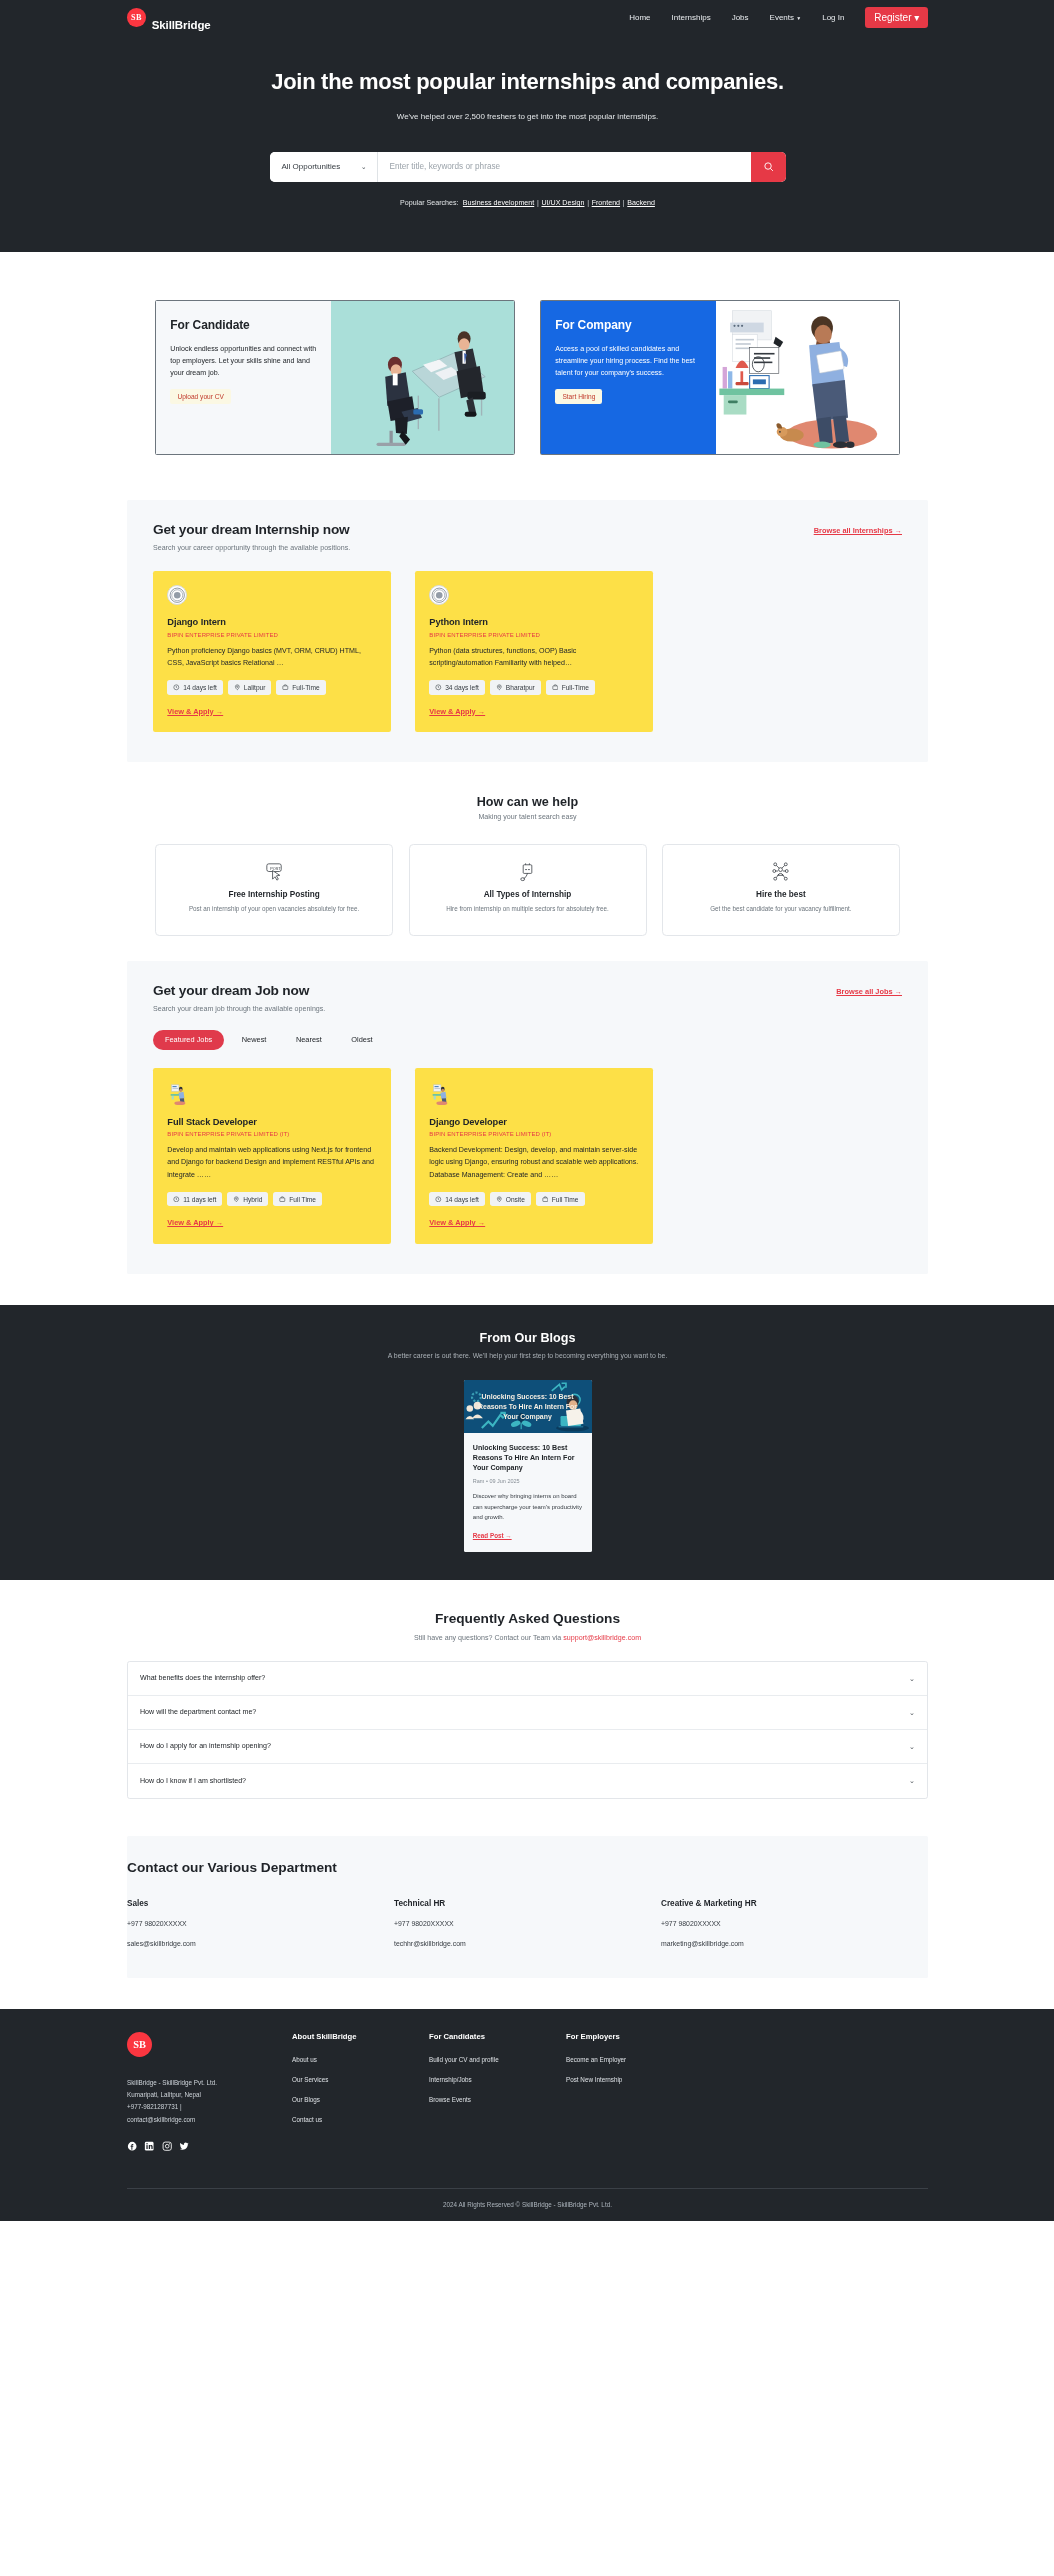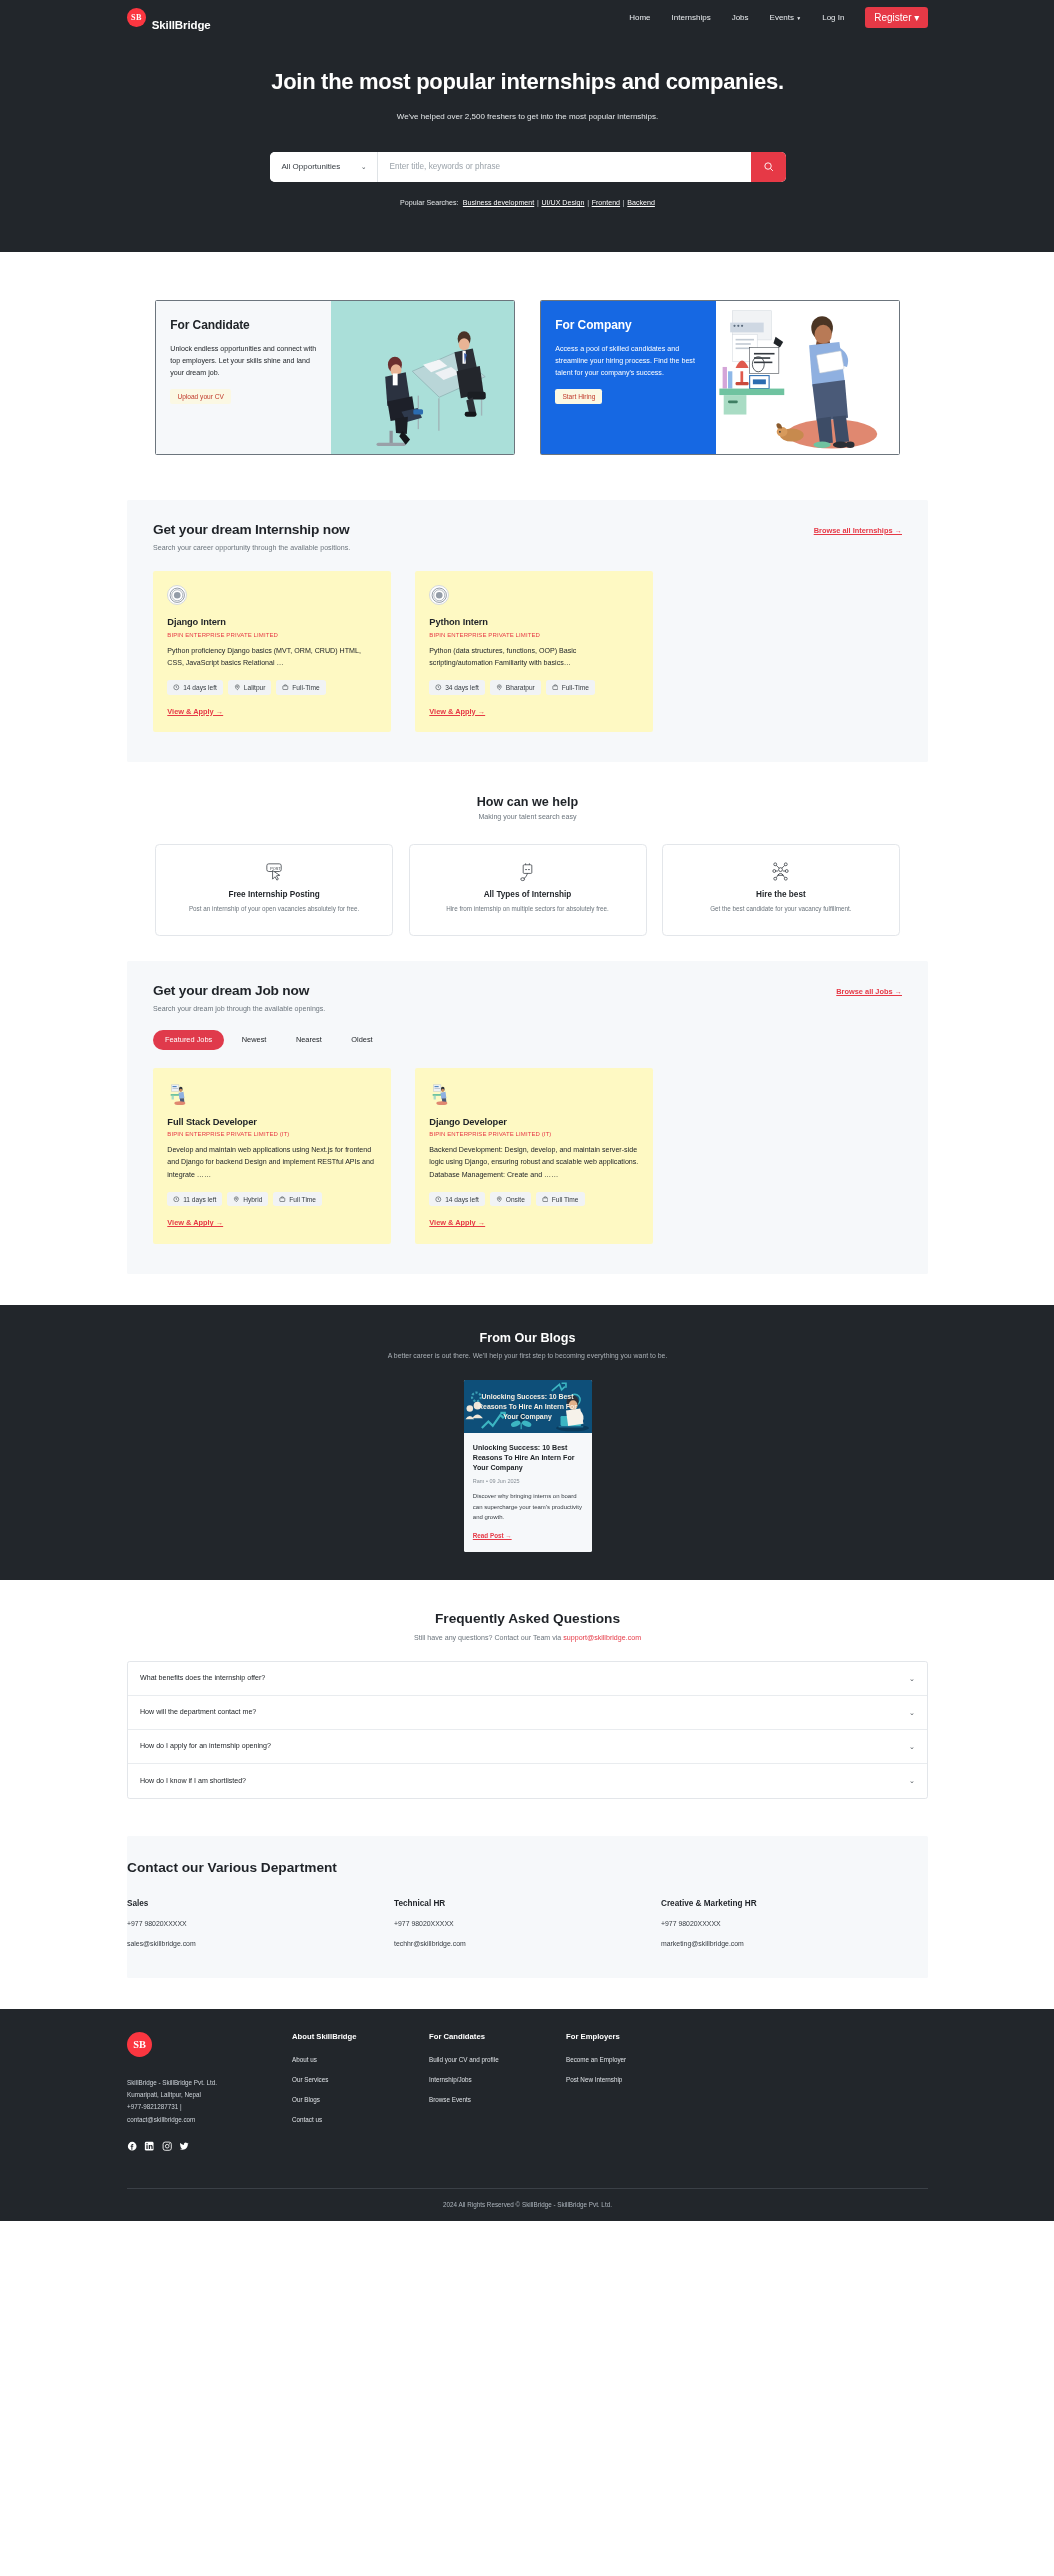--- a/index.html
+++ b/index.html
@@ -103,21 +103,21 @@
   .panel-head h2 { font-size: 13.7px; font-weight: 600; letter-spacing: -0.2px; }
   .panel-head .sub { margin-top: 7.1px; font-size: 7.1px; color: #6c757d; }
   .browse-link {
     margin-left: auto; color: #e63946; font-size: 7.4px;
     font-weight: 600; text-decoration: underline; white-space: nowrap;
     margin-top: 3.8px;
   }
 
   .cards-row { display: flex; gap: 24px; margin-top: 18.7px; }
   .jcard {
-    width: 238px; background: #fef9c3; border-radius: 2.2px;
+    width: 238px; background: #fde047; border-radius: 2.2px;
     padding: 14.3px 14.3px 16.5px;
   }
   .jcard .logo {
     width: 20px; height: 20px; border-radius: 50%;
     border: 0.5px solid #d5d9dd; display: flex; align-items: center;
     justify-content: center; overflow: hidden; background: #fff;
   }
   .jcard h4 { margin-top: 12px; font-size: 9.3px; font-weight: 600; letter-spacing: -0.1px; }
   .jcard .company {
     margin-top: 4.4px; font-size: 6px; color: #e63946;
@@ -423,21 +423,21 @@
       <div class="jcard">
         <div class="logo">
           <svg width="16.5" height="16.5" viewBox="0 0 30 30">
             <circle cx="15" cy="15" r="13" fill="none" stroke="#3b4a5e" stroke-width="1"></circle>
             <circle cx="15" cy="15" r="10" fill="none" stroke="#3b4a5e" stroke-width=".7"></circle>
             <circle cx="15" cy="15" r="6" fill="#3b4a5e" opacity=".55"></circle>
           </svg>
         </div>
         <h4>Python Intern</h4>
         <div class="company">BIPIN ENTERPRISE PRIVATE LIMITED</div>
-        <div class="desc">Python (data structures, functions, OOP) Basic scripting/automation Familiarity with basics…</div>
+        <div class="desc">Python (data structures, functions, OOP) Basic scripting/automation Familiarity with helped…</div>
         <div class="tags">
           <span class="tag">
               <svg width="6.6" height="6.6" viewBox="0 0 24 24" fill="none" stroke="#343a40" stroke-width="2">
                 <circle cx="12" cy="12" r="9"></circle>
                 <path d="M12 7v5l3 2"></path>
               </svg>
               <span>34 days left</span>
             </span>
           <span class="tag">
               <svg width="6.6" height="6.6" viewBox="0 0 24 24" fill="none" stroke="#343a40" stroke-width="2">

